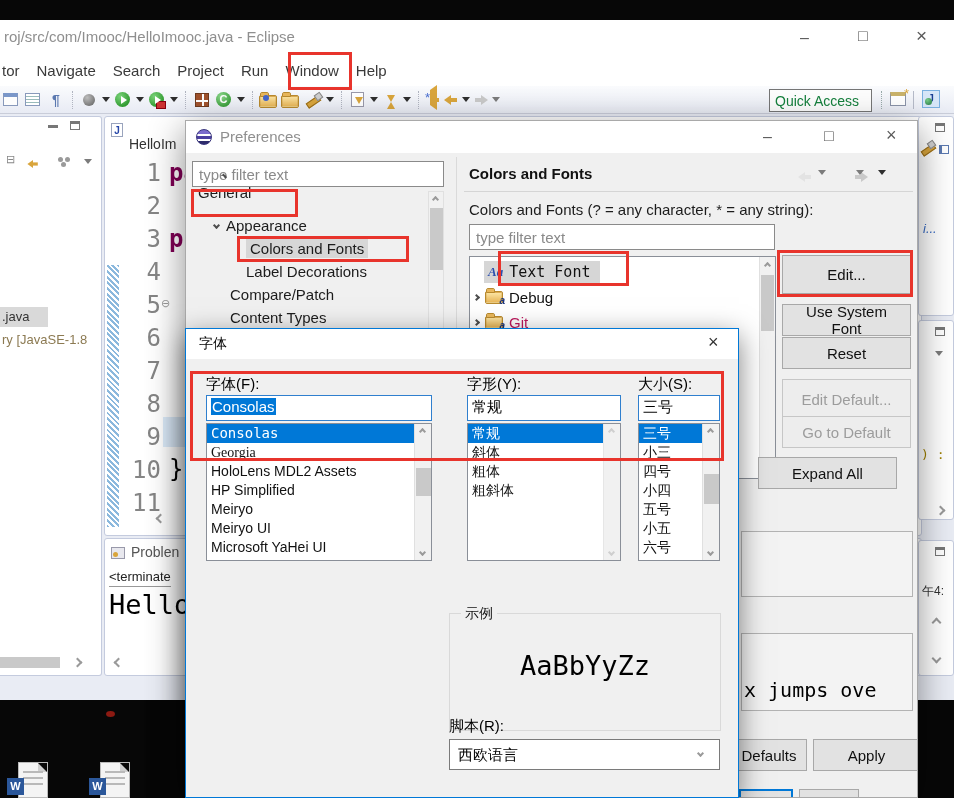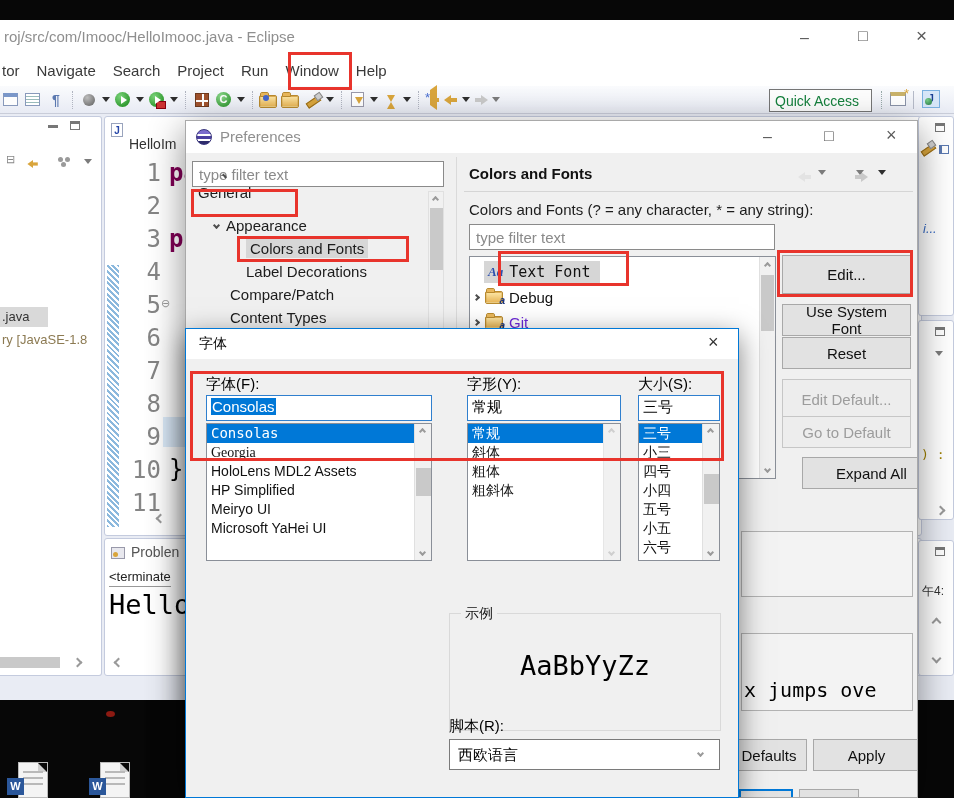--- a/index.html
+++ b/index.html
@@ -331,36 +331,36 @@
             <i>a</i>
           </span>
         <span style="font-size:15px;color:#111;">Debug</span>
       </div>
       <div class="abs" style="left:4px;top:57px;display:flex;align-items:center;gap:7px;">
         <span class="chv r sm"></span>
         <span class="ic-fa">
             <span class="ic-folder" style="display:block;margin-top:0;"></span>
             <i>a</i>
           </span>
-        <span style="font-size:15px;color:#6d28d9;">Git</span>
+        <span style="font-size:15px;color:#be185d;">Git</span>
       </div>
       <div class="sb" style="right:0;top:0;width:16px;height:221px;border:none;border-left:1px solid #e0e0e0;">
         <span class="abs chv u sm lt" style="left:5px;top:6px;"></span>
         <span class="sbthumb" style="left:1px;top:18px;width:13px;height:56px;"></span>
         <span class="abs chv d sm lt" style="left:5px;bottom:6px;"></span>
       </div>
     </div>
 
     
     <button class="btn" style="left:596px;top:134px;width:129px;height:39px;">Edit...</button>
     <button class="btn" style="left:596px;top:183px;width:129px;height:28px;">Use System Font</button>
     <button class="btn" style="left:596px;top:216px;width:129px;height:28px;">Reset</button>
     <button class="btn dis" style="left:596px;top:258px;width:129px;height:40px;">Edit Default...</button>
     <button class="btn dis" style="left:596px;top:295px;width:129px;height:28px;">Go to Default</button>
-    <button class="btn" style="left:616px;top:336px;width:139px;height:30px;">Expand All</button>
+    <button class="btn" style="left:572px;top:336px;width:139px;height:30px;">Expand All</button>
 
     <div class="abs" style="left:555px;top:410px;width:172px;height:66px;background:#f3f3f3;border:1px solid #b3b3b3;"></div>
     <div class="abs" style="left:555px;top:512px;width:172px;height:78px;background:#f3f3f3;border:1px solid #b3b3b3;overflow:hidden;">
       <span class="abs mono" style="left:2px;top:44px;font-size:20px;color:#000;white-space:nowrap;">x jumps ove</span>
     </div>
 
     <button class="btn" style="left:545px;top:618px;width:76px;height:30px;">Defaults</button>
     <button class="btn" style="left:627px;top:618px;width:107px;height:30px;">Apply</button>
     <button class="btn" style="left:553px;top:668px;width:54px;height:14px;border:2px solid #0078d7;"></button>
     <button class="btn" style="left:613px;top:668px;width:60px;height:14px;"></button>
@@ -384,20 +384,21 @@
     </div>
     <div class="combo" style="left:452px;top:66px;width:82px;height:26px;">
       <span>三号</span>
     </div>
 
     <div class="lbox" style="left:20px;top:94px;width:226px;height:138px;">
       <div class="lrow sel mono">Consolas</div>
       <div class="lrow serif">Georgia</div>
       <div class="lrow">HoloLens MDL2 Assets</div>
       <div class="lrow">HP Simplified</div>
+      <div class="lrow">Meiryo</div>
       <div class="lrow">Meiryo UI</div>
       <div class="lrow">Microsoft YaHei UI</div>
       <div class="sb" style="right:0;top:0;width:17px;height:136px;border:none;border-left:1px solid #e0e0e0;">
         <span class="abs chv u sm lt" style="left:5px;top:5px;"></span>
         <span class="sbthumb" style="left:1px;top:44px;width:15px;height:28px;"></span>
         <span class="abs chv d sm lt" style="left:5px;bottom:5px;"></span>
       </div>
     </div>
 
     <div class="lbox" style="left:281px;top:94px;width:154px;height:138px;">

